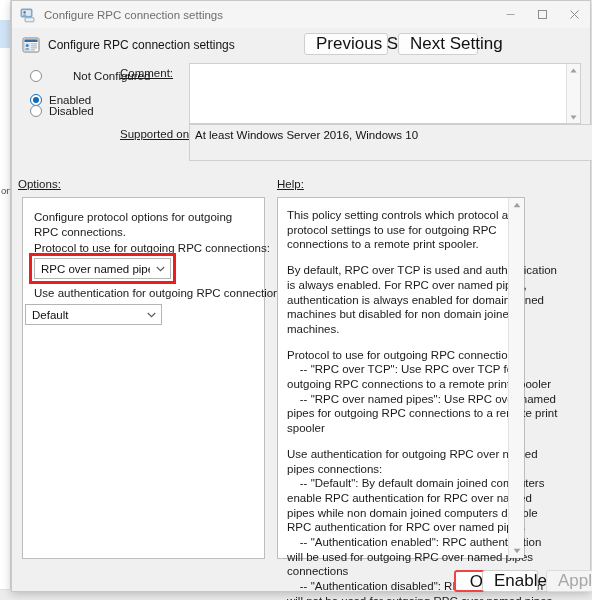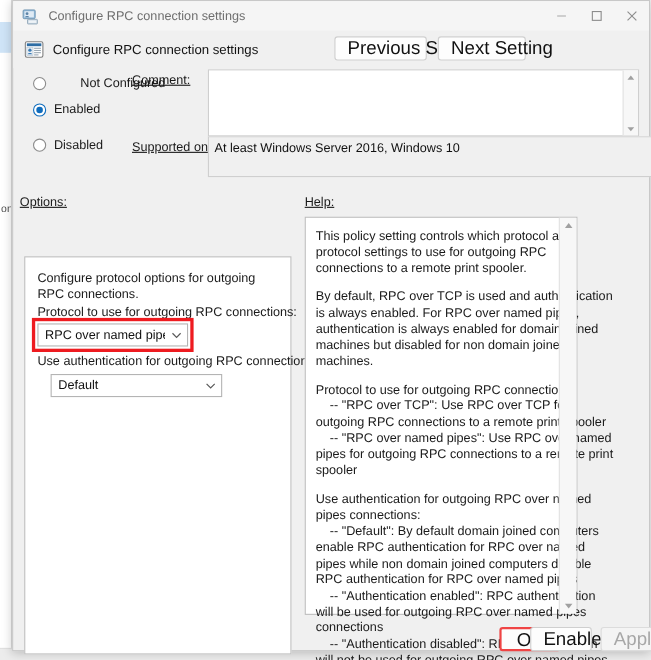--- a/index.html
+++ b/index.html
@@ -192,21 +192,21 @@
   #lbl-options { left: 6px; top: 177px; }
   #lbl-help { left: 265px; top: 177px; }
 
   
   .pane {
     position: absolute;
     box-sizing: border-box;
     border: 1px solid #bdbdbd;
     background: #ffffff;
   }
-  #pane-options { left: 10px; top: 196px; width: 243px; height: 362px; margin-top: 36px; }
+  #pane-options { left: 10px; top: 196px; width: 243px; height: 362px; }
   #pane-help { left: 265px; top: 196px; width: 248px; height: 362px; }
 
   .opt-text {
     position: absolute;
     font-size: 11.5px;
     color: #1a1a1a;
     line-height: 15px;
   }
   #opt-intro { left: 11px; top: 12px; width: 215px; }
   #opt-lbl-protocol { left: 11px; top: 43px; width: 225px; white-space: nowrap; }
@@ -231,21 +231,21 @@
   }
   .combo .chev {
     flex: 0 0 auto;
     width: 20px;
     display: flex;
     align-items: center;
     justify-content: center;
     color: #5a5a5a;
   }
   #combo-protocol { left: 11px; top: 60px; width: 137px; }
-  #combo-auth     { left: 23px; top: 106px; width: 156px; }
+  #combo-auth     { left: 2px; top: 106px; width: 137px; }
 
   
   #red-highlight {
     position: absolute;
     left: 6px; top: 55px;
     width: 147px; height: 31px;
     border: 3px solid #ee1b20;
     box-sizing: border-box;
     pointer-events: none;
   }
@@ -280,21 +280,21 @@
 
   
   .radio-row {
     position: absolute;
     display: flex;
     align-items: center;
     left: 18px;
   }
   #radio-notconfigured { top: 69px; gap: 24px; }
   #radio-enabled       { top: 93px; }
-  #radio-disabled      { top: 125px; }
+  #radio-disabled      { top: 104px; }
   .radio-mark {
     width: 12px; height: 12px;
     border-radius: 50%;
     border: 1px solid #8c8c8c;
     background: #ffffff;
     box-sizing: border-box;
     flex: 0 0 auto;
     position: relative;
   }
   .radio-mark.checked {

